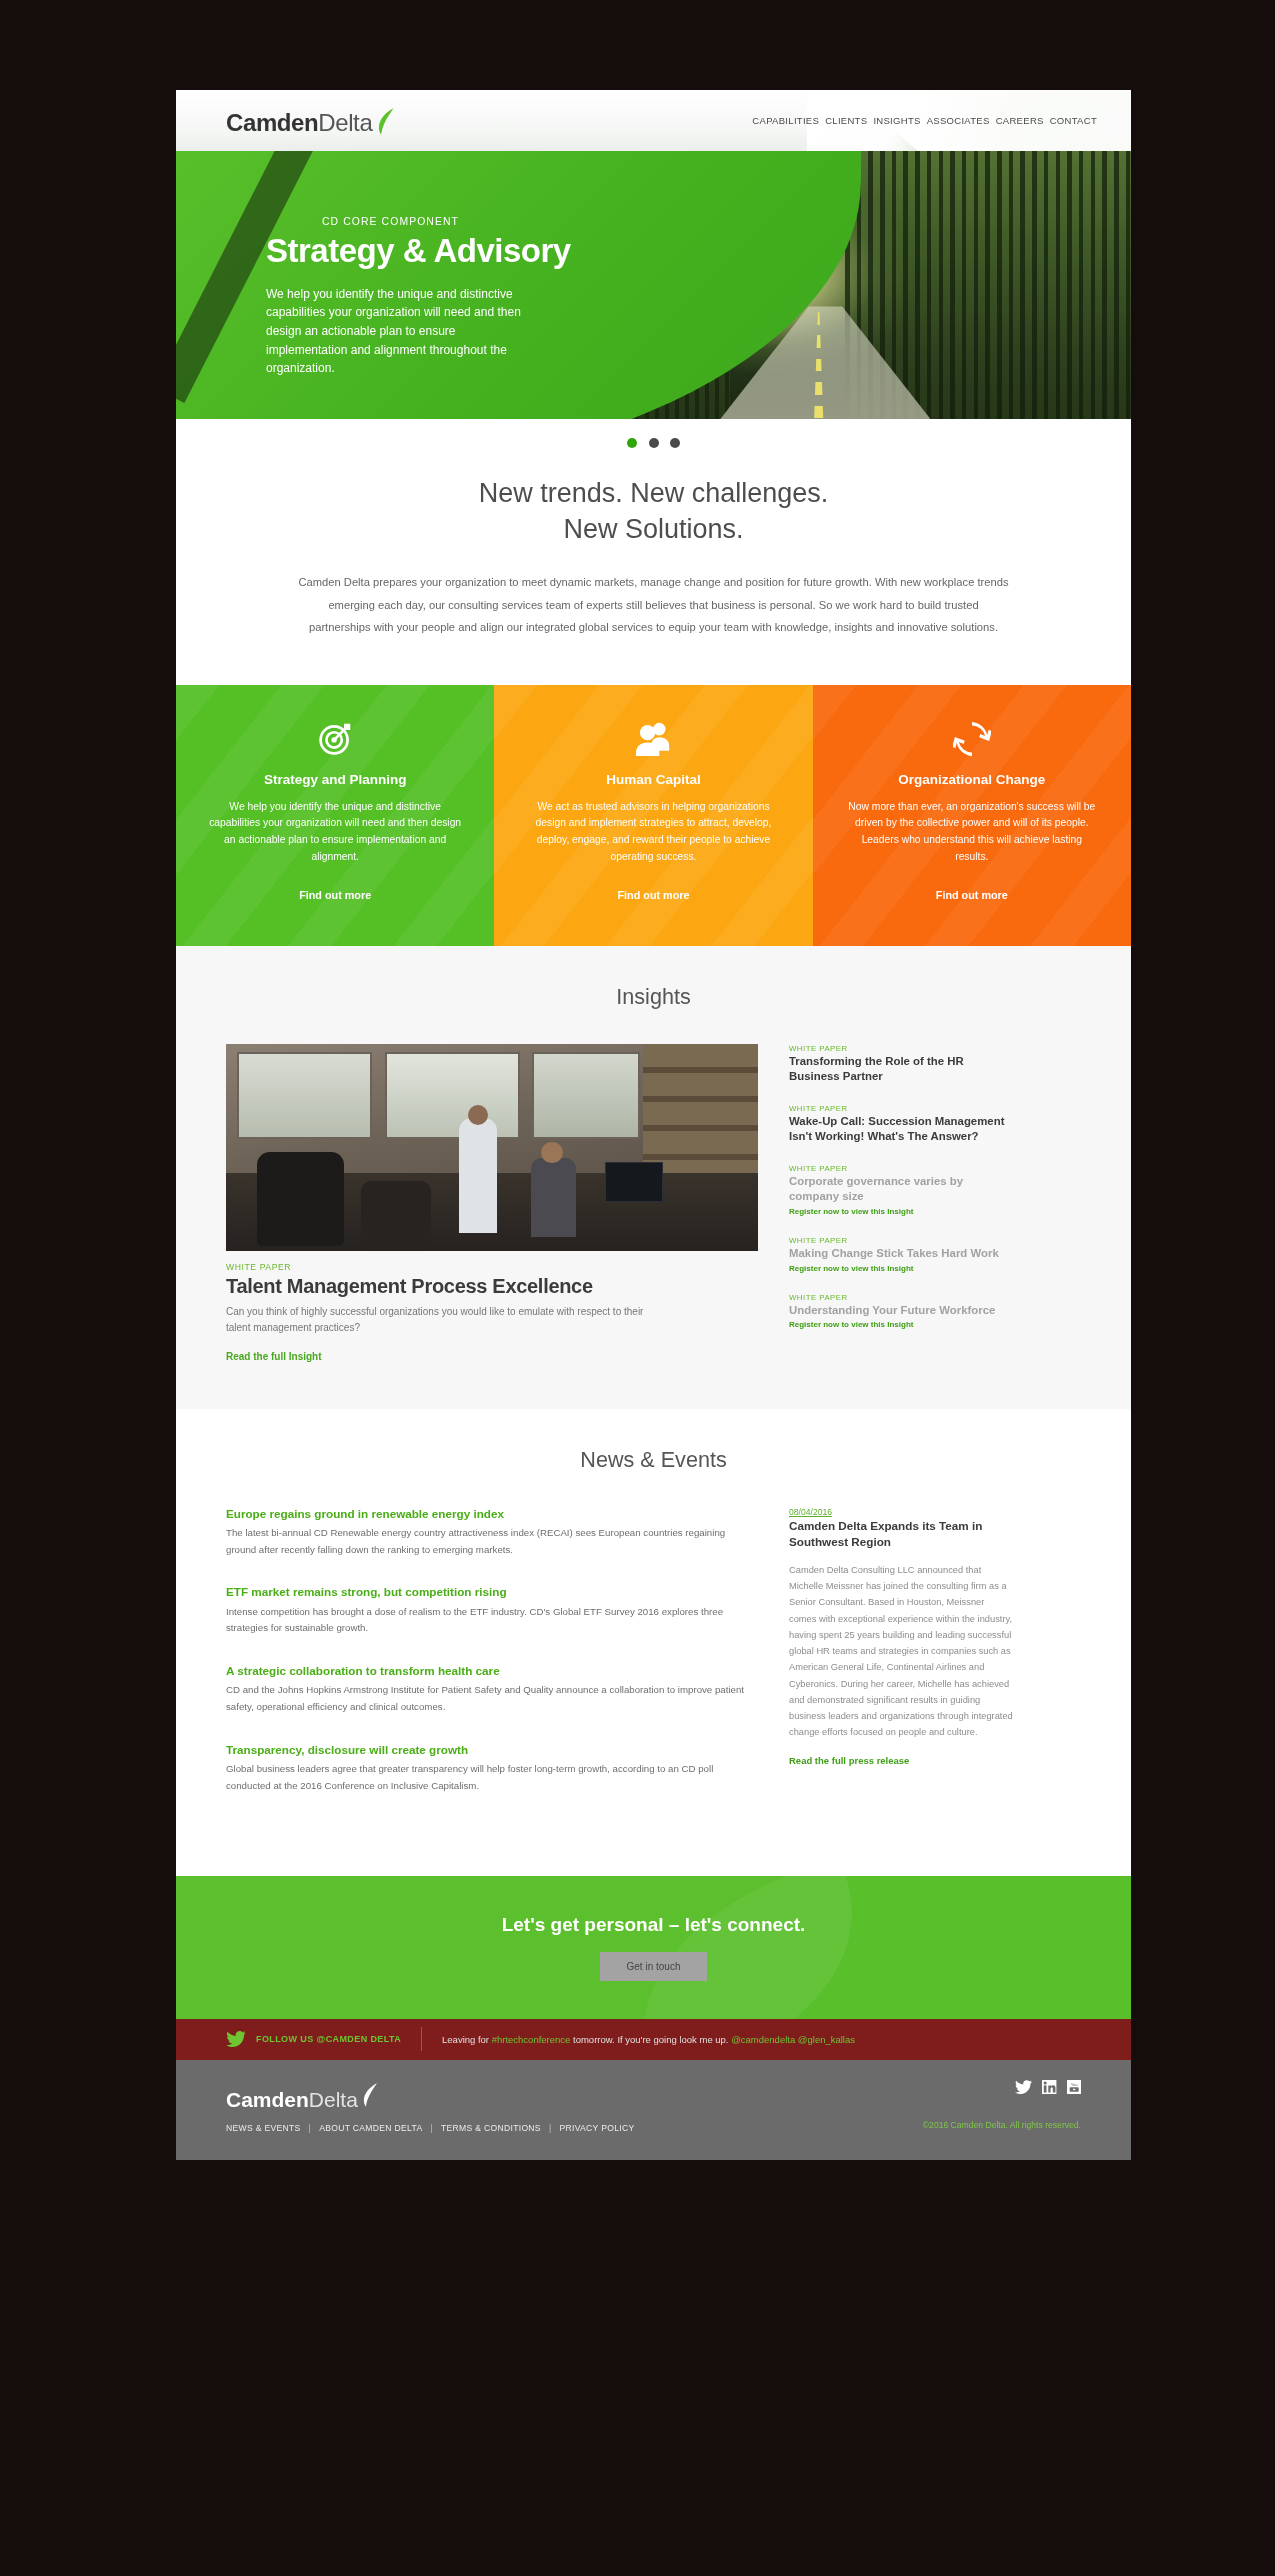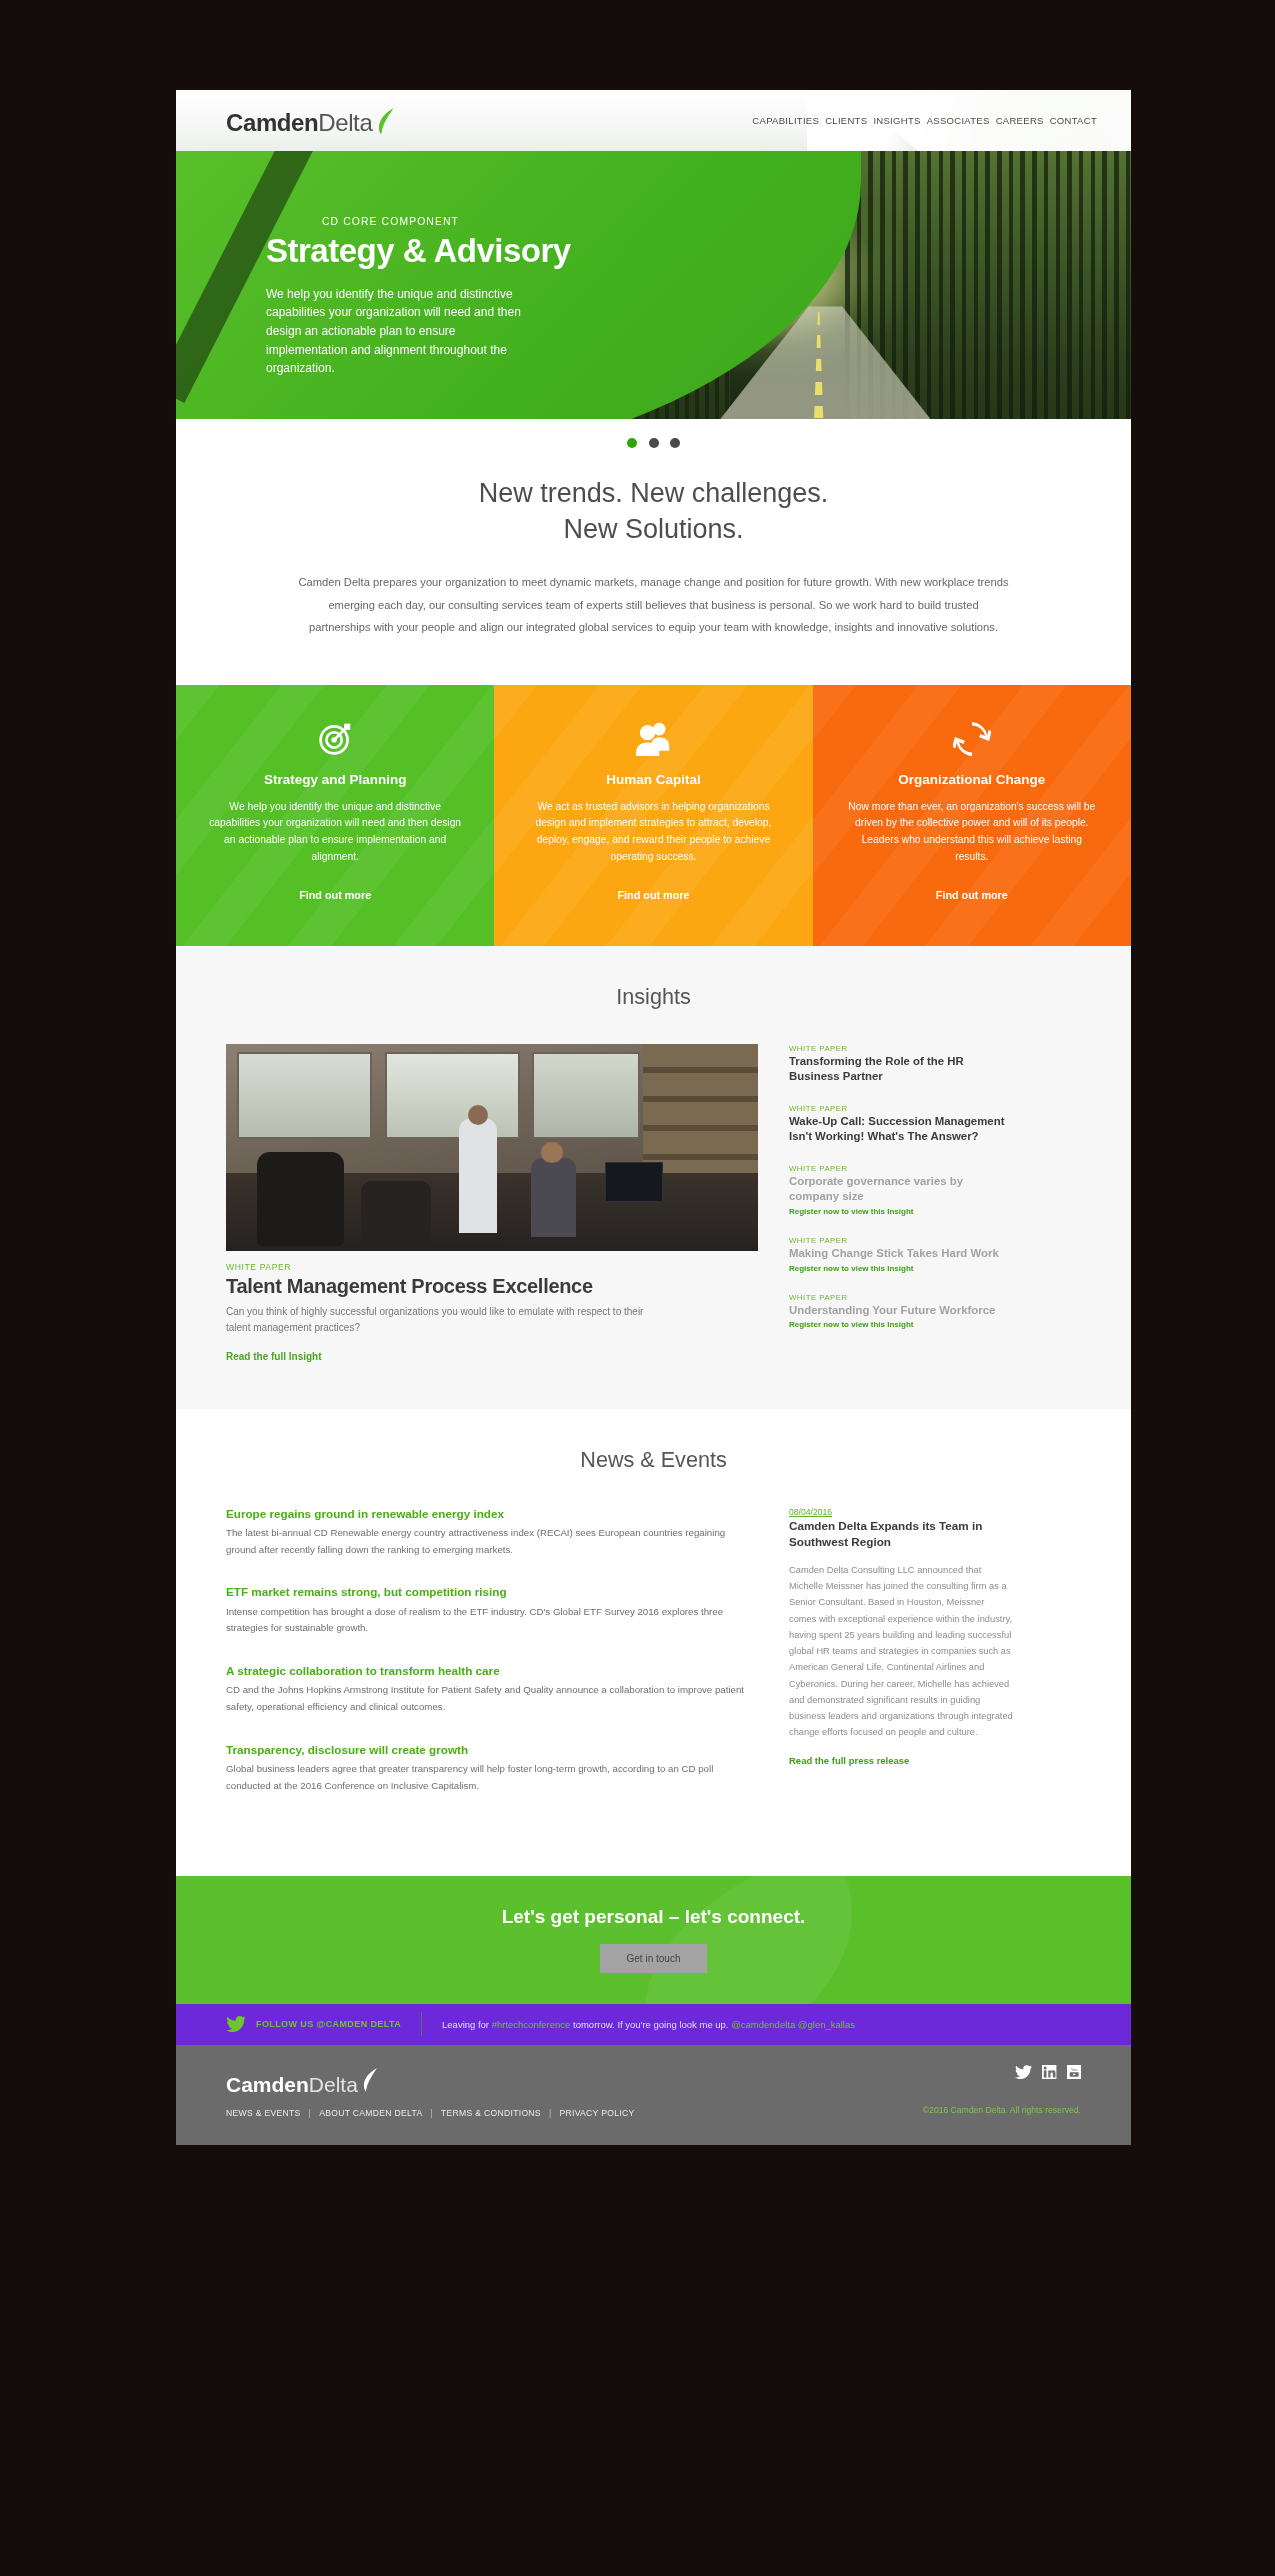--- a/index.html
+++ b/index.html
@@ -192,42 +192,42 @@
   .news-item h4 { font-size: 11.7px; font-weight: bold; color: #4aae16; margin-bottom: 5.4px; }
   .news-item p { font-size: 9.7px; color: #6e6e6e; line-height: 1.72; }
   .news-side { width: 225px; }
   .news-date { font-size: 8.6px; color: #5fae2c; margin-bottom: 1.8px; text-decoration: underline; }
   .news-side h4 { font-size: 11.7px; font-weight: bold; color: #3b3b3b; line-height: 1.32; margin-bottom: 12.6px; }
   .news-side p { font-size: 9.3px; color: #8d8d8d; line-height: 1.75; }
   .news-side .more { margin-top: 14.4px; font-size: 9.5px; font-weight: bold; color: #3f9e15; }
 
   
   .cta-band {
-    position: relative; height: 128px; background: #4fbb1e; overflow: hidden;
+    position: relative; height: 143px; background: #4fbb1e; overflow: hidden;
     display: flex; flex-direction: column; align-items: center; justify-content: center;
   }
   .cta-band::before {
     content: ""; position: absolute; left: -135px; top: -171px;
     width: 811px; height: 415px; border-radius: 50%;
     background: rgba(255,255,255,.075);
   }
   .cta-band::after {
     content: ""; position: absolute; right: -216px; bottom: -207px;
     width: 703px; height: 388px; border-radius: 50%;
     background: rgba(255,255,255,.06);
   }
   .cta-title { position: relative; z-index: 2; color: #fff; font-size: 19px; font-weight: bold; margin-bottom: 16px; }
   .cta-btn {
     position: relative; z-index: 2; background: #a3a3a3; color: #444;
     font-size: 10px; padding: 9px 27px; border: none; cursor: pointer;
   }
 
   
   .twitter {
-    height: 41px; background: #6d28d9; display: flex; align-items: center;
+    height: 41px; background: #7f1d1d; display: flex; align-items: center;
     padding: 16px 50px; color: #d8d8d8; font-size: 10px;
   }
   .tw-icon { margin-right: 10px; display: flex; align-items: center; }
   .tw-follow { color: #6dc531; font-weight: bold; font-size: 9px; letter-spacing: 0.4px; }
   .tw-div { width: 0.9px; height: 23.4px; background: #6a6a6a; margin: 0 20px; }
   .tw-text { font-size: 9.5px; color: #e0e0e0; }
   .tw-text .g { color: #6dc531; }
 
   
   .footer { background: #6b6b6b; padding: 20px 50px 27px; display: flex; justify-content: space-between; }

